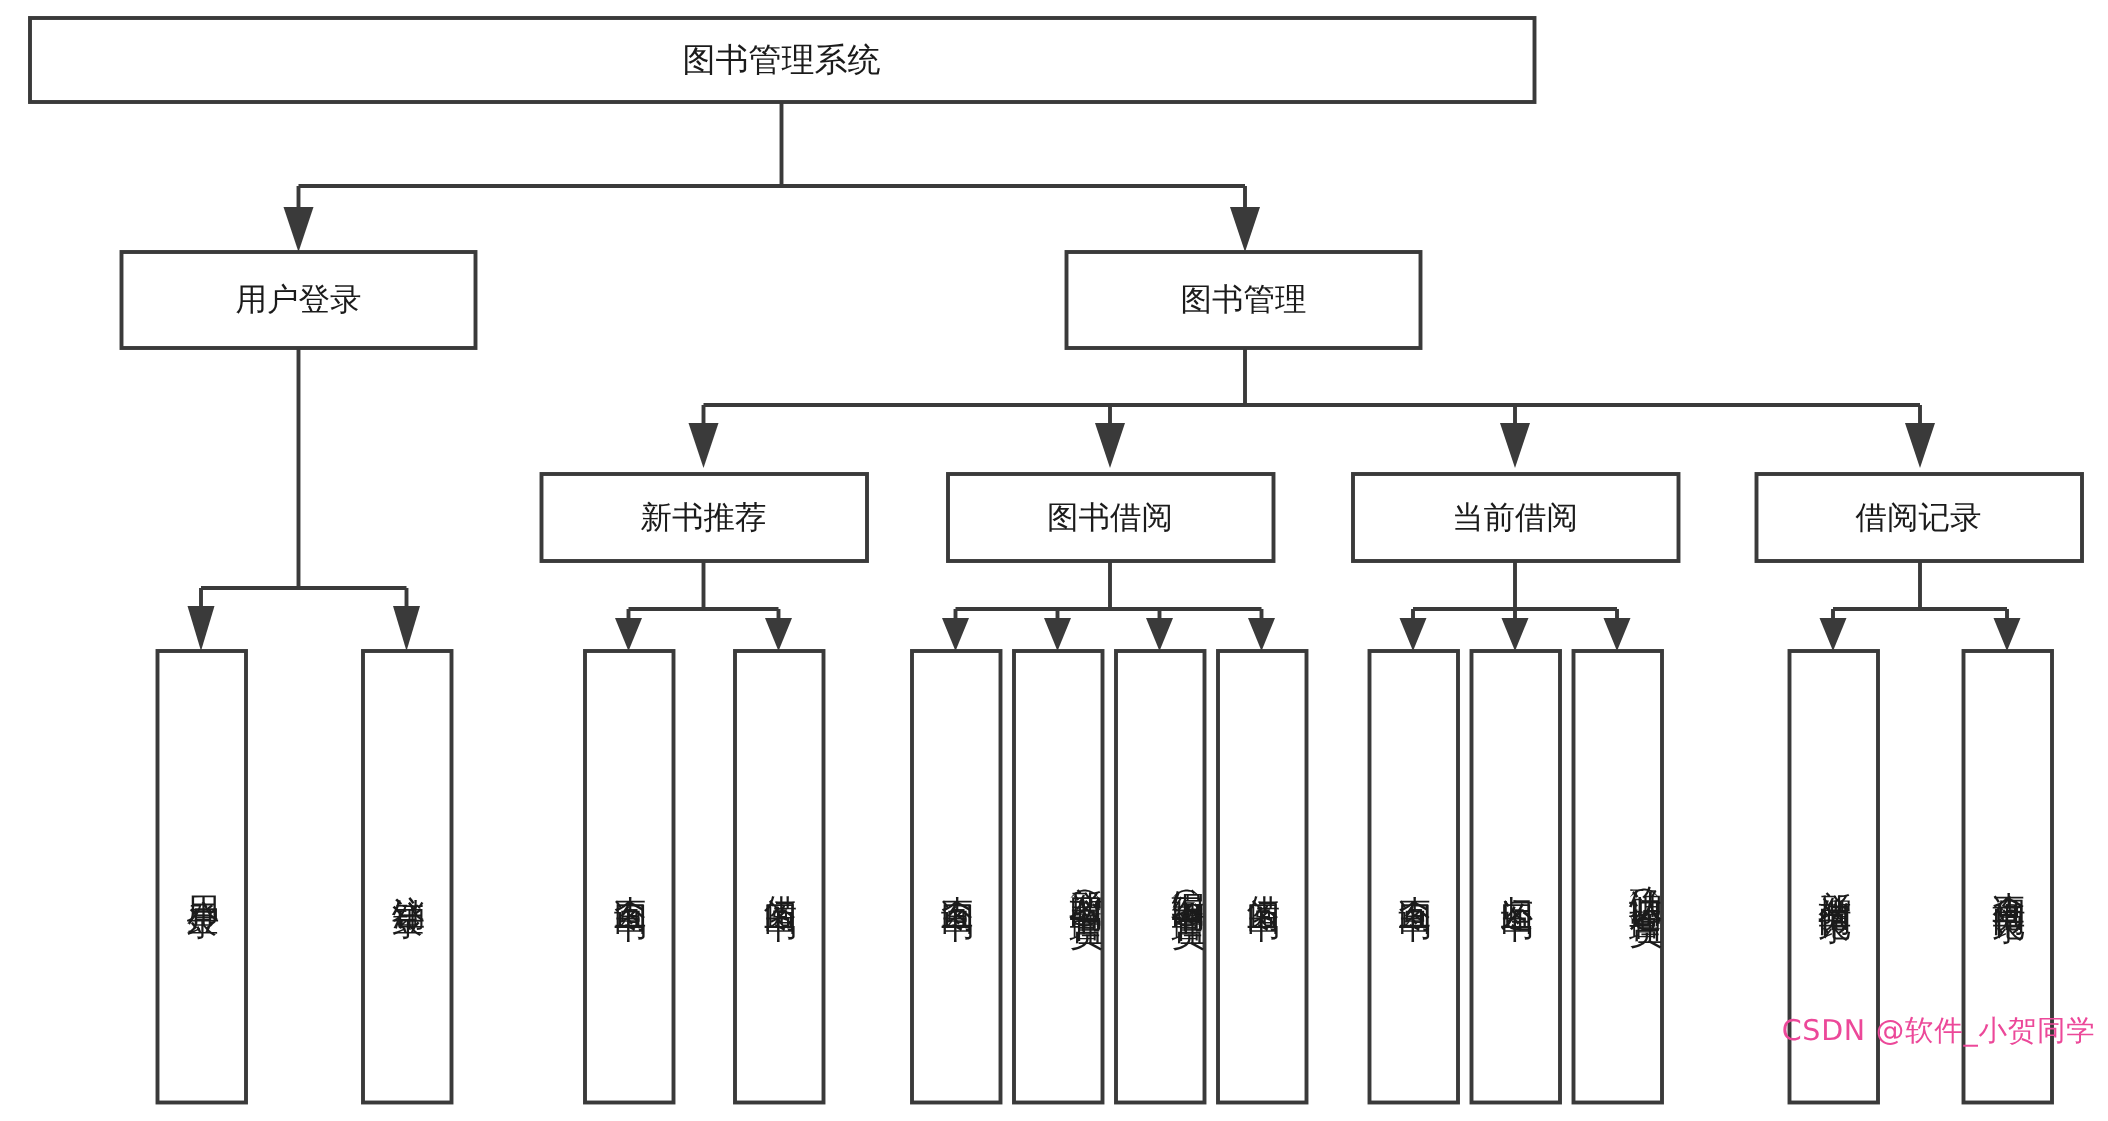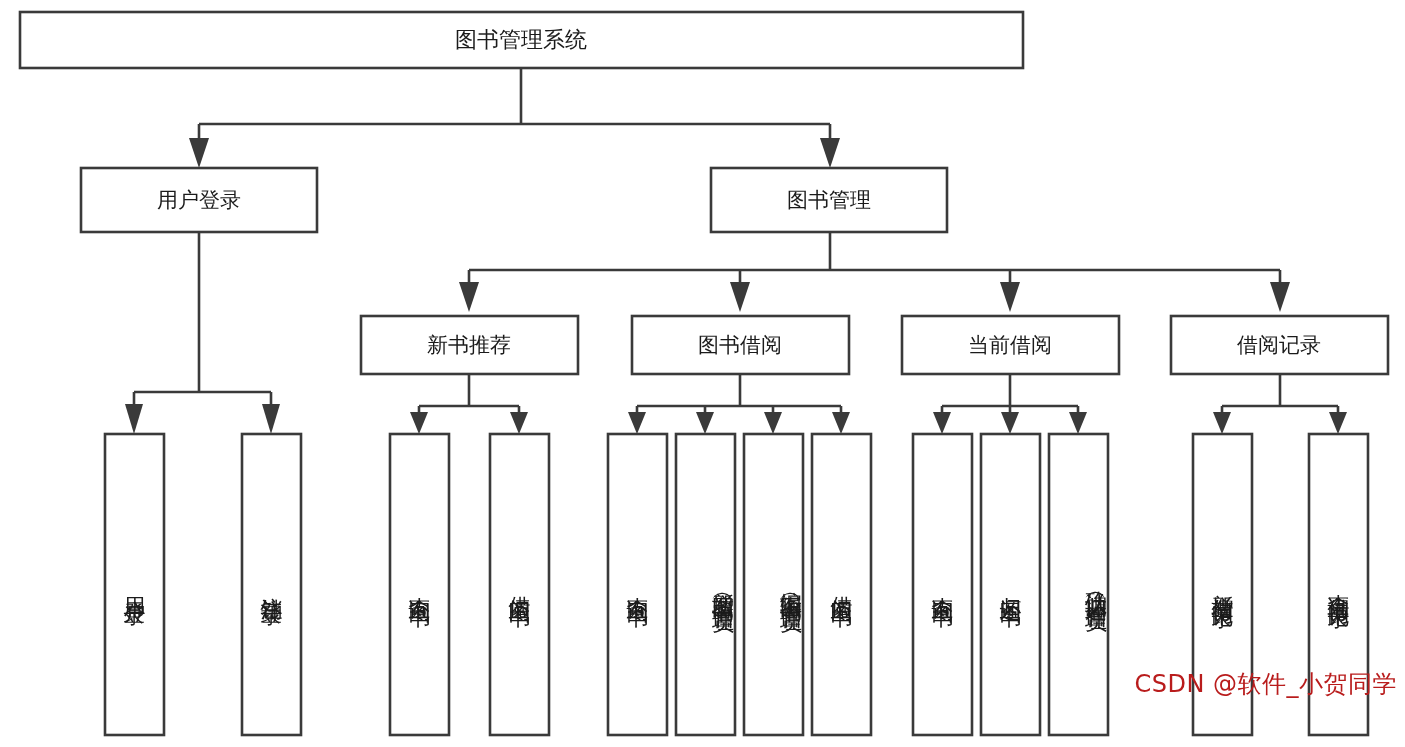--- a/index.html
+++ b/index.html
@@ -64,22 +64,22 @@
     letter-spacing: 3px;
     white-space: nowrap;
     text-align: center;
     pointer-events: none;
   }
   .watermark {
     position: absolute;
     right: 8px;
     bottom: 4px;
     font-family: "DejaVu Sans", "Liberation Sans", sans-serif;
-    font-size: 24px;
-    color: #b91c1c;
+    font-size: 19px;
+    color: #ec4899;
     letter-spacing: 0.5px;
     white-space: nowrap;
   }
 </style>
 </head>
 <body>
 
 <div id="diagram-root">
 
   <svg id="tree-svg" viewBox="0 0 1405 747">

